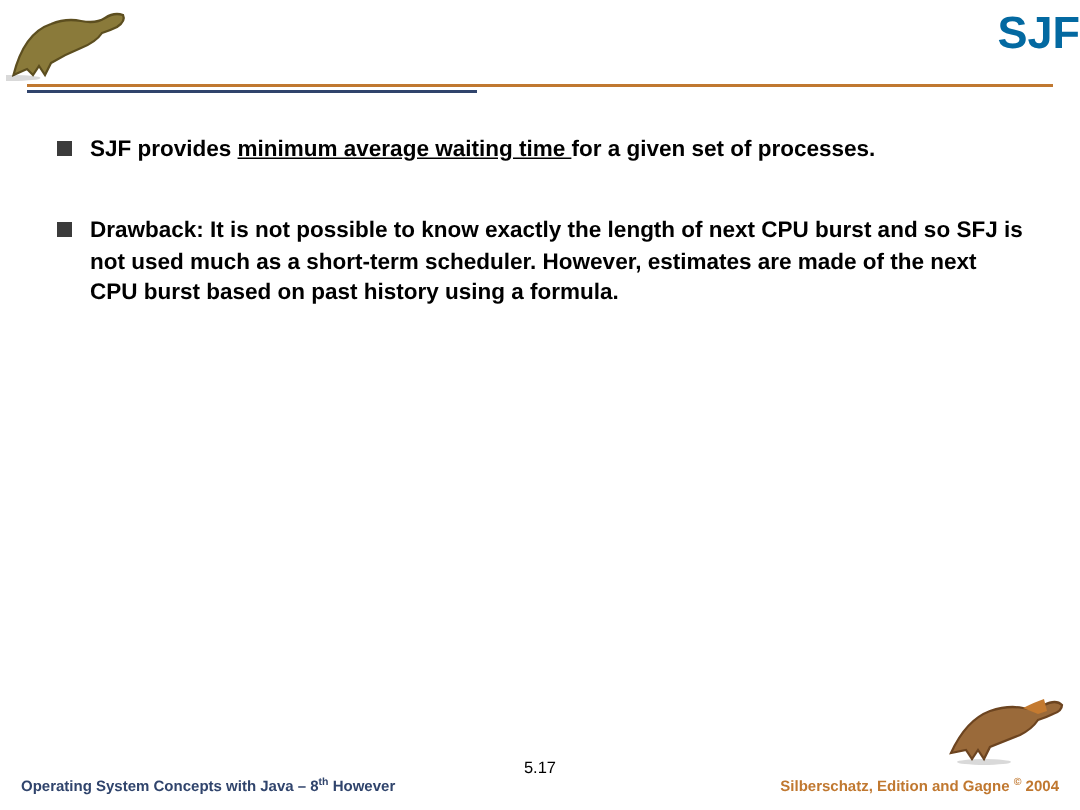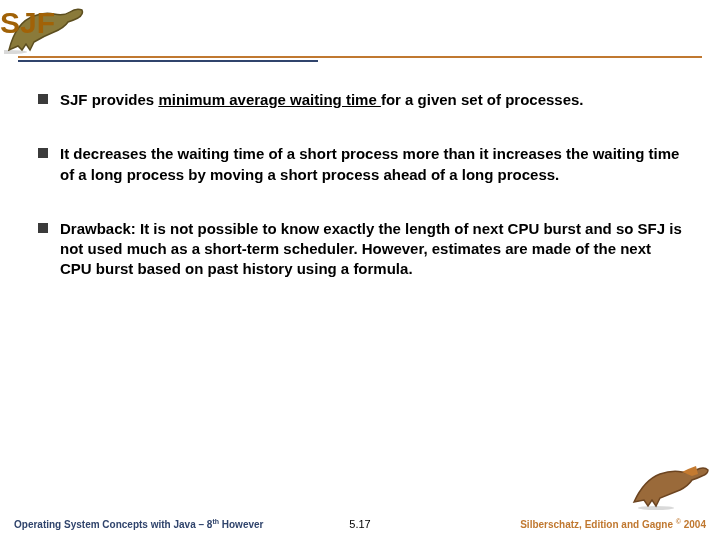--- a/index.html
+++ b/index.html
@@ -1,31 +1,31 @@
 <!DOCTYPE html>
 <html><head>
 <meta charset="utf-8">
 <style>
   * { margin: 0; padding: 0; box-sizing: border-box; }
   html, body { width: 720px; height: 540px; font-family: Arial, Helvetica, sans-serif; background: #fff; overflow: hidden; }
   .slide { position: relative; width: 720px; height: 540px; }
   .dino-top { position: absolute; left: 4px; top: 2px; width: 88px; height: 54px; }
   .dino-bot { position: absolute; right: 6px; bottom: 28px; width: 88px; height: 50px; }
-  .title { position: absolute; top: 6px; width: 100%; text-align: left; font-size: 30px; font-weight: bold; color: #a16207; }
+  .title { position: absolute; top: 6px; width: 100%; text-align: right; font-size: 30px; font-weight: bold; color: #0369a1; }
   .rule { position: absolute; left: 18px; top: 56px; width: 684px; border: 0; border-top: 2px solid #c07830; }
   .rule2 { position: absolute; left: 18px; top: 60px; width: 300px; border: 0; border-top: 2px solid #30446c; }
   .content { position: absolute; left: 38px; right: 34px; top: 90px; color: #000; font-size: 15px; line-height: 1.35; }
   .item { display: flex; align-items: flex-start; margin-bottom: 34px; font-weight: bold; }
   .sq { flex: 0 0 10px; width: 10px; height: 10px; background: #3b3b3b; margin-top: 4px; margin-right: 12px; }
   .txt { flex: 1; }
   .u { text-decoration: underline; }
   .footer { position: absolute; left: 14px; right: 14px; bottom: 10px; display: flex; justify-content: space-between; align-items: flex-end; font-size: 10px; }
   .footer-left { color: #30446c; font-weight: bold; }
   .footer-right { color: #c07830; font-weight: bold; }
-  .footer-center { color: #000; font-size: 11px; position: absolute; left: 50%; transform: translateX(-50%); bottom: 0; }
+  .footer-center { color: #000; font-size: 11px; position: absolute; left: 50%; transform: translateX(-50%); bottom: 12px; }
   sup { font-size: 0.7em; }
 </style>
 </head>
 <body>
 
 <div class="slide">
 
   <div class="dino-top">
     <svg viewBox="0 0 88 54" width="88" height="54">
       <path d="M5 48 Q12 20 30 14 Q40 10 50 12 Q60 14 66 10 Q72 6 78 8 Q80 12 74 16 Q70 18 64 20 Q60 26 50 30 Q40 34 30 40 L26 48 L22 42 L18 48 L14 44 Z" fill="#8a7a3a" stroke="#5c4e1f" stroke-width="1.5"></path>
@@ -40,26 +40,20 @@
 
   <div class="content">
 
     <div class="item">
       <div class="sq"></div>
       <div class="txt">
         <span>SJF provides </span><span class="u">minimum average waiting time </span><span>for a given set of processes.</span>
       </div>
     </div>
 
-    <div class="item">
-      <div class="sq"></div>
-      <div class="txt">
-        <span>It decreases the waiting time of a short process more than it increases the waiting time of a long process by moving a short process ahead of a long process.</span>
-      </div>
-    </div>
 
     <div class="item">
       <div class="sq"></div>
       <div class="txt">
         <span>Drawback: It is not possible to know exactly the length of next CPU burst and so SFJ is not used much as a short-term scheduler. However, estimates are made of the next CPU burst based on past history using a formula.</span>
       </div>
     </div>
 
   </div>
 

